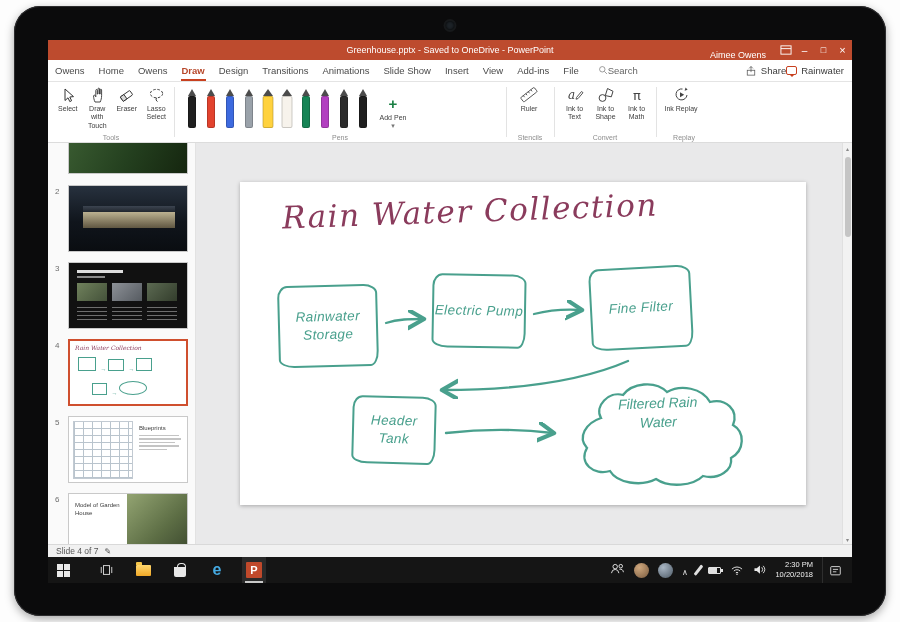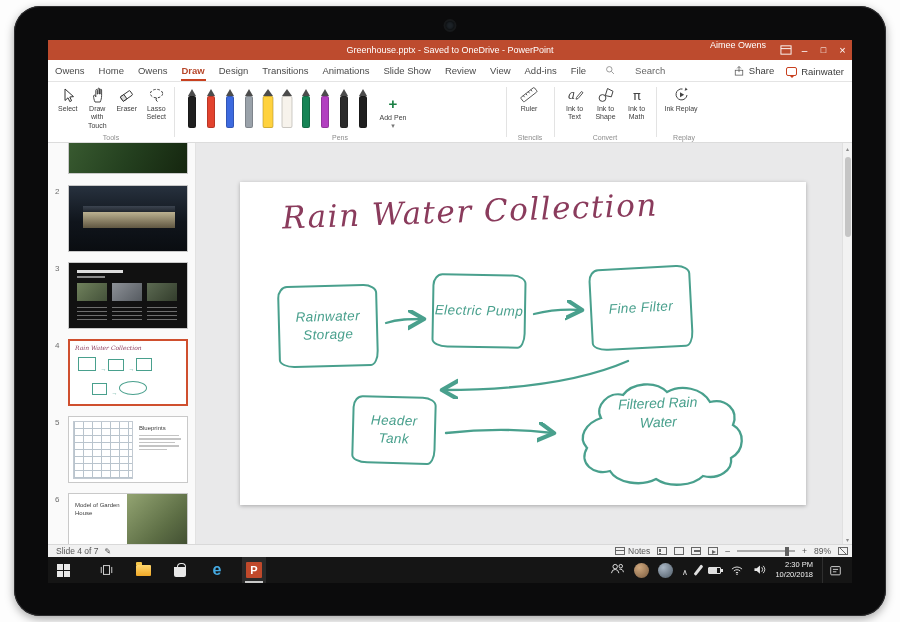--- a/index.html
+++ b/index.html
@@ -16,35 +16,35 @@
   
   .titlebar{position:absolute;left:0;top:0;width:100%;height:20px;background:#bd4b2e;color:#fff;font-size:9px;display:flex;align-items:center}
   .tb-left{display:flex;align-items:center;gap:7px;padding-left:8px}
   .toggle{width:20px;height:9px;border-radius:5px;background:rgba(255,255,255,.95);position:relative;cursor:pointer}
   .toggle::after{content:"";position:absolute;right:1.5px;top:1.5px;width:6px;height:6px;border-radius:50%;background:#8a3420}
   .tb-ic{width:14px;height:14px;display:flex;align-items:center;justify-content:center;color:#fff;cursor:pointer}
   .glyph-undo::after{content:"↺";font-size:10px}
   .glyph-redo::after{content:"↻";font-size:10px;opacity:.55}
   .glyph-caret::after{content:"▾";font-size:8px}
   .tb-title{position:absolute;left:50%;transform:translateX(-50%);white-space:nowrap}
-  .tb-right{position:absolute;right:0;top:0;height:100%;display:flex;align-items:flex-start}
+  .tb-right{position:absolute;right:0;top:0;height:100%;display:flex;align-items:flex-end}
   .tb-user{margin-right:10px}
   .winbtn{width:19px;height:20px;display:flex;align-items:center;justify-content:center;cursor:pointer}
   .glyph-min::after{content:"–";font-size:10px}
   .glyph-max::after{content:"□";font-size:9px}
   .glyph-close::after{content:"×";font-size:11px}
 
   
   .tabrow{position:absolute;top:20px;left:0;width:100%;height:22px;background:#fff;border-bottom:1px solid #e4e4e4;
           display:flex;align-items:center;font-size:9.5px;color:#4a4a4a}
   .tab{padding:0 7px;height:100%;display:flex;align-items:center;position:relative;cursor:pointer;white-space:nowrap}
   .tab.active{color:#b7472a;font-weight:bold}
   .tab.active::after{content:"";position:absolute;left:6px;right:6px;bottom:0;height:2.5px;background:#c8401f}
-  .tab-search{display:flex;align-items:center;gap:20px;margin-left:12px;color:#666;cursor:text}
-  .tabrow-right{position:absolute;right:8px;display:flex;align-items:flex-end;gap:12px;color:#3c3c3c}
+  .tab-search{display:flex;align-items:center;gap:0;margin-left:12px;color:#666;cursor:text}
+  .tabrow-right{position:absolute;right:8px;display:flex;align-items:flex-start;color:#3c3c3c}
   .trbtn{display:flex;align-items:center;gap:4px;cursor:pointer}
   .bubble{width:11px;height:9px;border:1px solid #c8401f;border-radius:2px;position:relative}
   .bubble::after{content:"";position:absolute;left:2px;bottom:-3.5px;border-left:3px solid transparent;border-right:3px solid transparent;border-top:3.5px solid #c8401f}
 
   
   .ribbon{position:absolute;top:42px;left:0;width:100%;height:61px;background:#fff;border-bottom:1px solid #dcdcdc;font-size:7px;color:#3d3d3d}
   .rgroup{position:absolute;top:0;height:100%}
   .glabel{position:absolute;bottom:1px;left:0;width:100%;text-align:center;font-size:7px;color:#8d8d8d}
   .gsep{position:absolute;top:5px;bottom:5px;width:1px;background:#e3e3e3}
   .rbtns{display:flex;gap:2px;padding:3px 2px 0 4px}
@@ -172,21 +172,21 @@
 
     <nav class="tabrow">
       <span class="tab">Owens</span>
       <span class="tab">Home</span>
       <span class="tab">Owens</span>
       <span class="tab active">Draw</span>
       <span class="tab">Design</span>
       <span class="tab">Transitions</span>
       <span class="tab">Animations</span>
       <span class="tab">Slide Show</span>
-      <span class="tab">Review</span>
+      <span class="tab">Insert</span>
       <span class="tab">View</span>
       <span class="tab">Add-ins</span>
       <span class="tab">File</span>
       <span class="tab-search">
         <span>
           <svg width="10" height="10" viewBox="0 0 14 14">
               <circle cx="6" cy="6" r="3.8" fill="none" stroke="#777"></circle>
               <line x1="9" y1="9" x2="12.5" y2="12.5" stroke="#777"></line>
             </svg>
         </span>
@@ -466,37 +466,20 @@
         <span class="varrow up"></span>
         <span class="vthumb"></span>
         <span class="varrow down"></span>
       </div>
     </div>
 
     <footer class="statusbar">
       <div class="sb-left">
         <span>Slide 4 of 7</span>
         <span class="pen-glyph"></span>
-      </div>
-      <div class="sb-right">
-        <span style="display:flex;align-items:center;gap:3px">
-          <span class="notes-ic"></span>
-          <span>Notes</span>
-        </span>
-        <span class="vicon v2"></span>
-        <span class="vicon"></span>
-        <span class="vicon v3"></span>
-        <span class="vicon v4"></span>
-        <span class="zminus"></span>
-        <span class="slider-track">
-            <span class="slider-thumb"></span>
-          </span>
-        <span class="zplus"></span>
-        <span>89%</span>
-        <span class="fit-ic"></span>
       </div>
     </footer>
 
     <div class="taskbar">
       <span class="startbtn">
         <span class="winlogo">
             <span></span>
             <span></span>
             <span></span>
             <span></span>

